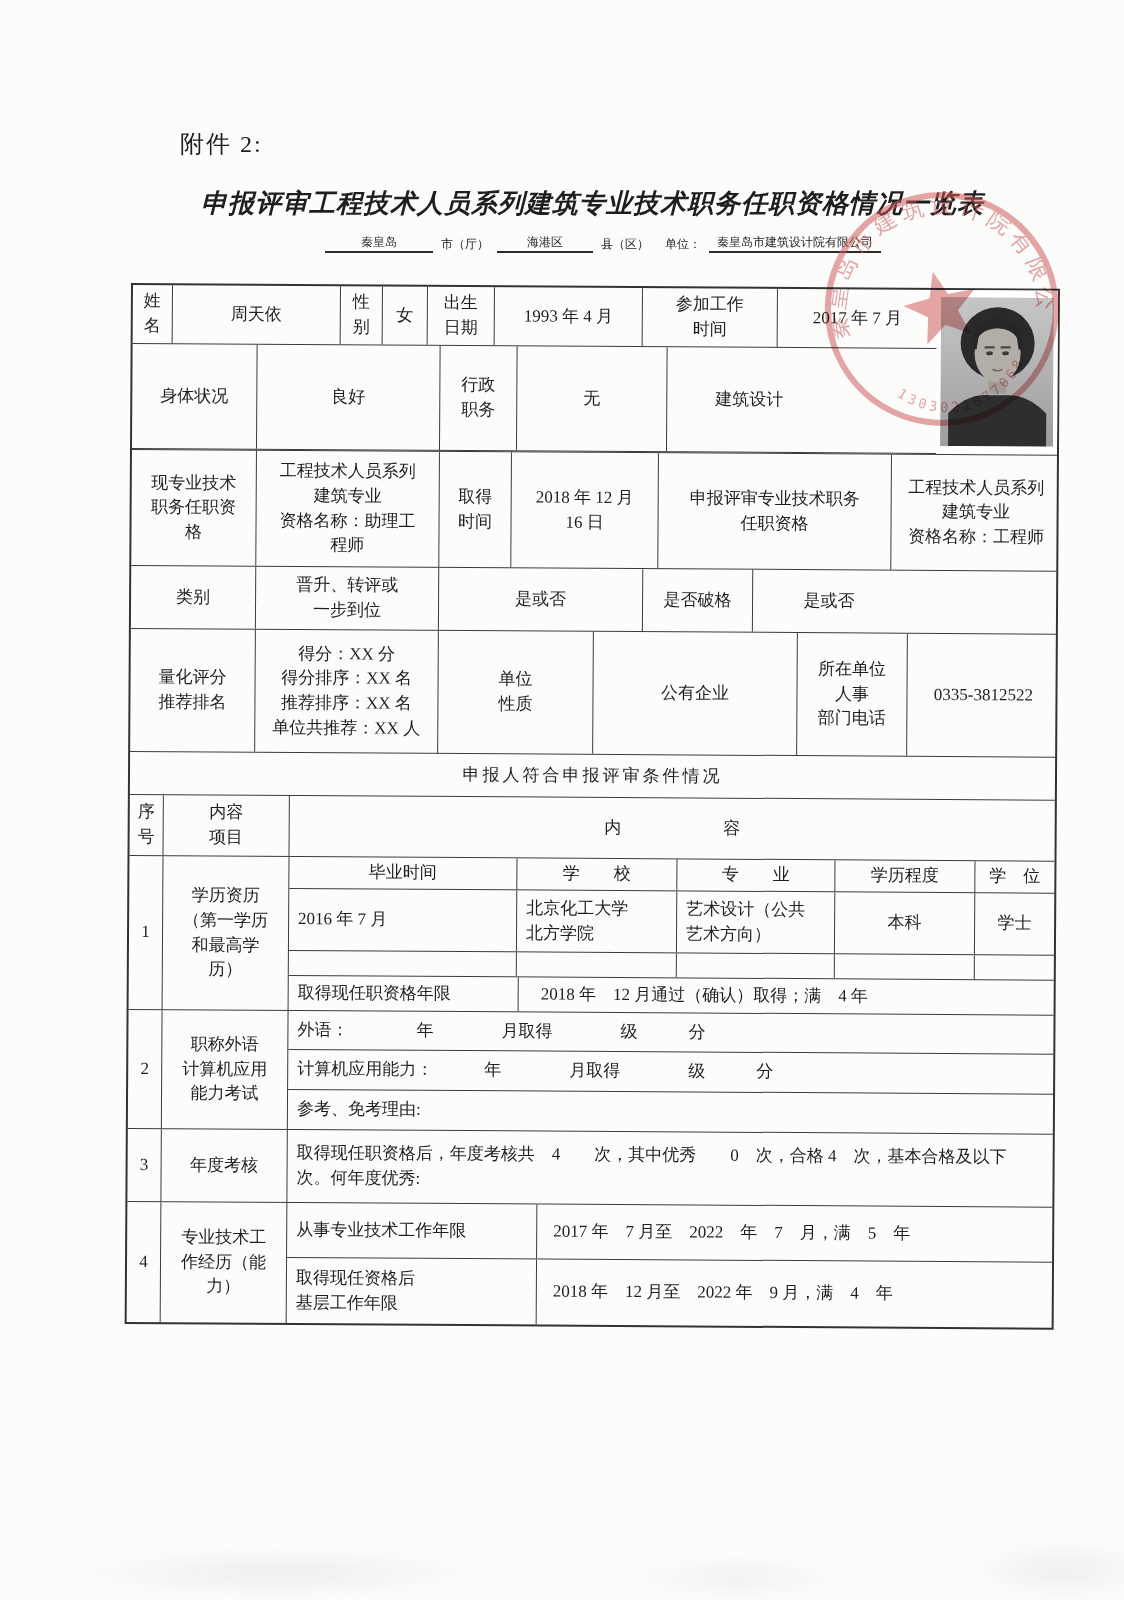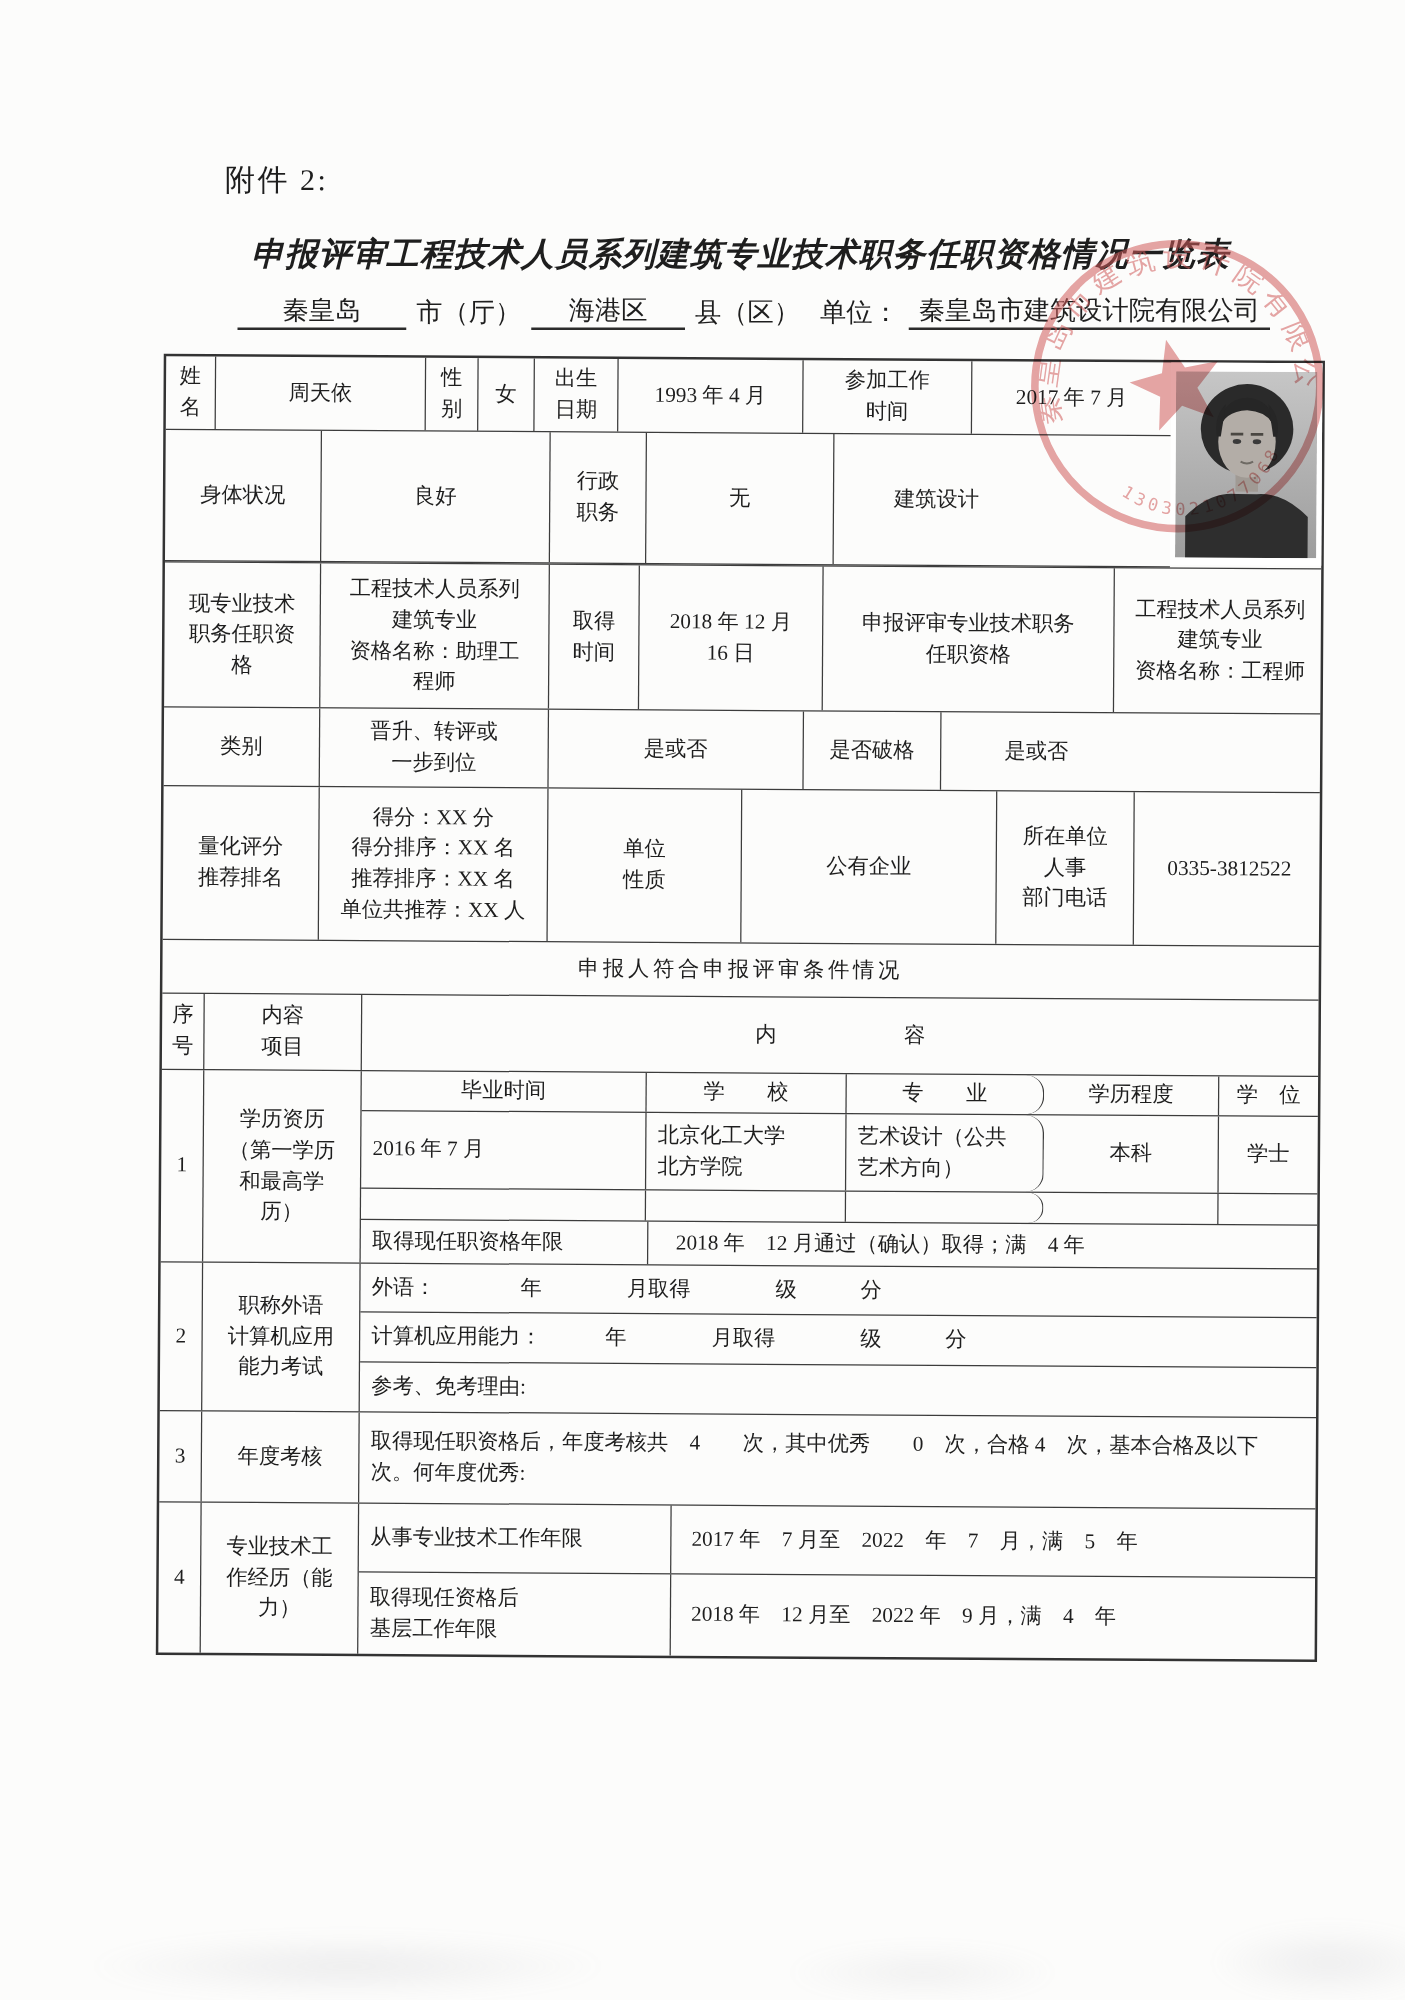--- a/index.html
+++ b/index.html
@@ -17,21 +17,21 @@
   .attachment{
     position:absolute;left:152px;top:128px;font-size:24px;letter-spacing:2px;
   }
   .title{
     position:absolute;left:100px;top:186px;width:929px;text-align:center;
     font-size:26px;font-weight:600;letter-spacing:1px;white-space:nowrap;font-style:italic;
   }
   .orgline{
     position:absolute;left:100px;top:234px;width:950px;
     display:flex;justify-content:center;align-items:flex-end;
-    font-size:21px;white-space:nowrap;
+    font-size:12px;white-space:nowrap;
   }
   .orgline .plain{margin:0 8px;}
   .u{border-bottom:2px solid #2b2b2b;text-align:center;}
   .u.city{padding:0 36px;}
   .u.county{padding:0 30px;}
   .u.unit{padding:0 8px;}
 
   .tblwrap{
     position:absolute;left:103px;top:283px;width:929px;
     transform:rotate(0.35deg);transform-origin:0 0;
@@ -52,21 +52,21 @@
   .col{display:flex;flex-direction:column;}
   .sub{display:flex;flex-direction:column;box-sizing:border-box;}
   .srow{display:flex;border-bottom:1.6px solid var(--bc);box-sizing:border-box;}
   .srow.last{border-bottom:none;}
 
   
   .w34{flex:0 0 34px;}  .w40{flex:0 0 40px;}  .w42{flex:0 0 42px;}  .w45{flex:0 0 45px;}
   .w67{flex:0 0 67px;}  .w72{flex:0 0 72px;}  .w77{flex:0 0 77px;}
   .w105{flex:0 0 105px;}.w110{flex:0 0 110px;font-family:Liberation Serif, serif;}.w125{flex:0 0 125px;}.w126{flex:0 0 126px;}
   .w135{flex:0 0 135px;}.w140{flex:0 0 140px;}.w147{flex:0 0 147px;}.w148{flex:0 0 148px;}
-  .w150{flex:0 0 150px;}.w152{flex:0 0 152px;}.w155{flex:0 0 155px;}.w158{flex:0 0 158px;border-radius:14px;}
+  .w150{flex:0 0 150px;}.w152{flex:0 0 152px;}.w155{flex:0 0 155px;}.w158{flex:0 0 158px;}
   .w159{flex:0 0 159px;}.w160{flex:0 0 160px;}.w164{flex:0 0 164px;}.w168{flex:0 0 168px;}
   .w169{flex:0 0 169px;}.w183{flex:0 0 183px;}.w204{flex:0 0 204px;}.w228{flex:0 0 228px;}
   .w230{flex:0 0 230px;}.w233{flex:0 0 233px;}.w250{flex:0 0 250px;}.w804{flex:0 0 804px;}.grow{flex:1 1 auto;}
 
   
   .h58{height:58px;}  .h104{height:104px;}.h115{height:115px;}.h62{height:62px;}
   .h122{height:122px;}.h42{height:42px;}  .h60{height:60px;}  .h32{height:32px;}
   .h25{height:25px;}  .h34{height:34px;}  .h39{height:39px;}  .h40{height:40px;}
   .h72{height:72px;}  .h55{height:55px;}  .h65{height:65px;}  .h153{height:153px;}
   .h118{height:118px;}.h120{height:120px;}.h162{height:162px;}

